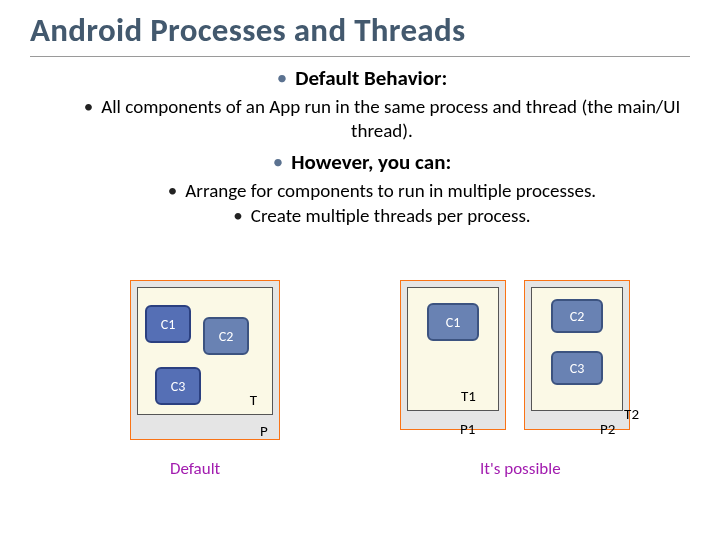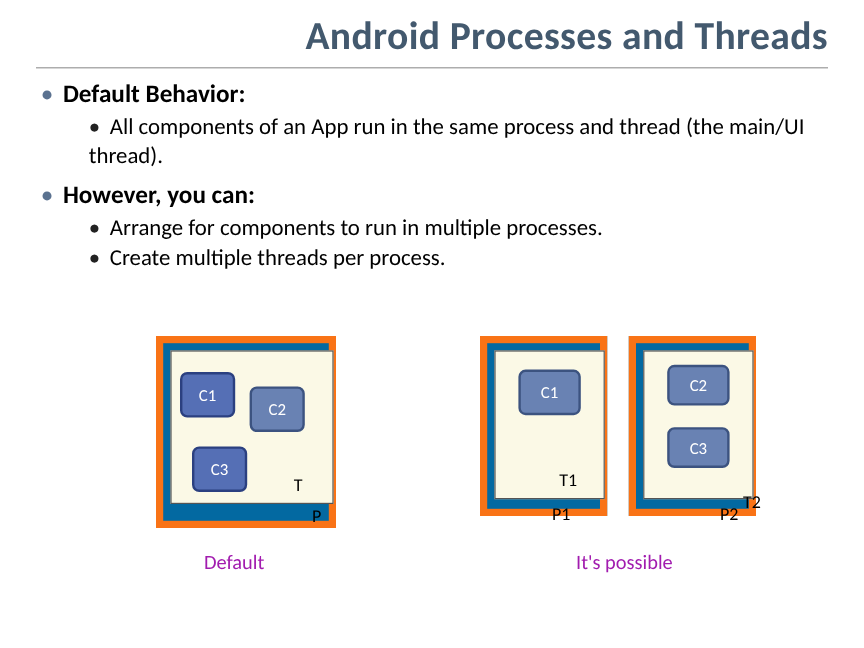--- a/index.html
+++ b/index.html
@@ -12,41 +12,40 @@
     padding: 10px 30px 0 30px;
     position: relative;
   }
   .title {
     font-size: 33px;
     font-weight: 600;
     color: #43596e;
     padding-bottom: 6px;
     border-bottom: 1px solid #9a9a9a;
     letter-spacing: 0.3px;
-    text-align: right;
   }
-  ul { list-style: none; }
+  ul { list-style: none; text-align: center; }
   .bullets { margin-top: 8px; }
   .b1 { font-size: 21px; margin: 6px 0 4px 4px; font-weight: normal; }
   .b1 .dot { color: #5b7290; margin-right: 8px; }
   .b1 .strong { font-weight: 700; }
   .b2 { font-size: 19px; margin: 2px 0 2px 44px; line-height: 1.25; }
   .b2 .dot { color: #222; margin-right: 8px; }
   .diagrams {
     position: absolute;
     left: 0; right: 0;
     top: 280px;
     height: 240px;
   }
   .leftgrp { position: absolute; left: 130px; top: 0; width: 170px; }
   .rightgrp { position: absolute; left: 400px; top: 0; width: 230px; }
   .outer {
     position: relative;
-    border: 6px solid #f97316;
-    background: #0369a1;
+    border: 1px solid #f97316;
+    background: #e5e5e5;
   }
   .inner {
     position: absolute;
     border: 1px solid #555;
     background: #fbf9e6;
   }
   .cbox {
     position: absolute;
     background: #6982b3;
     border: 2px solid #3c5380;

